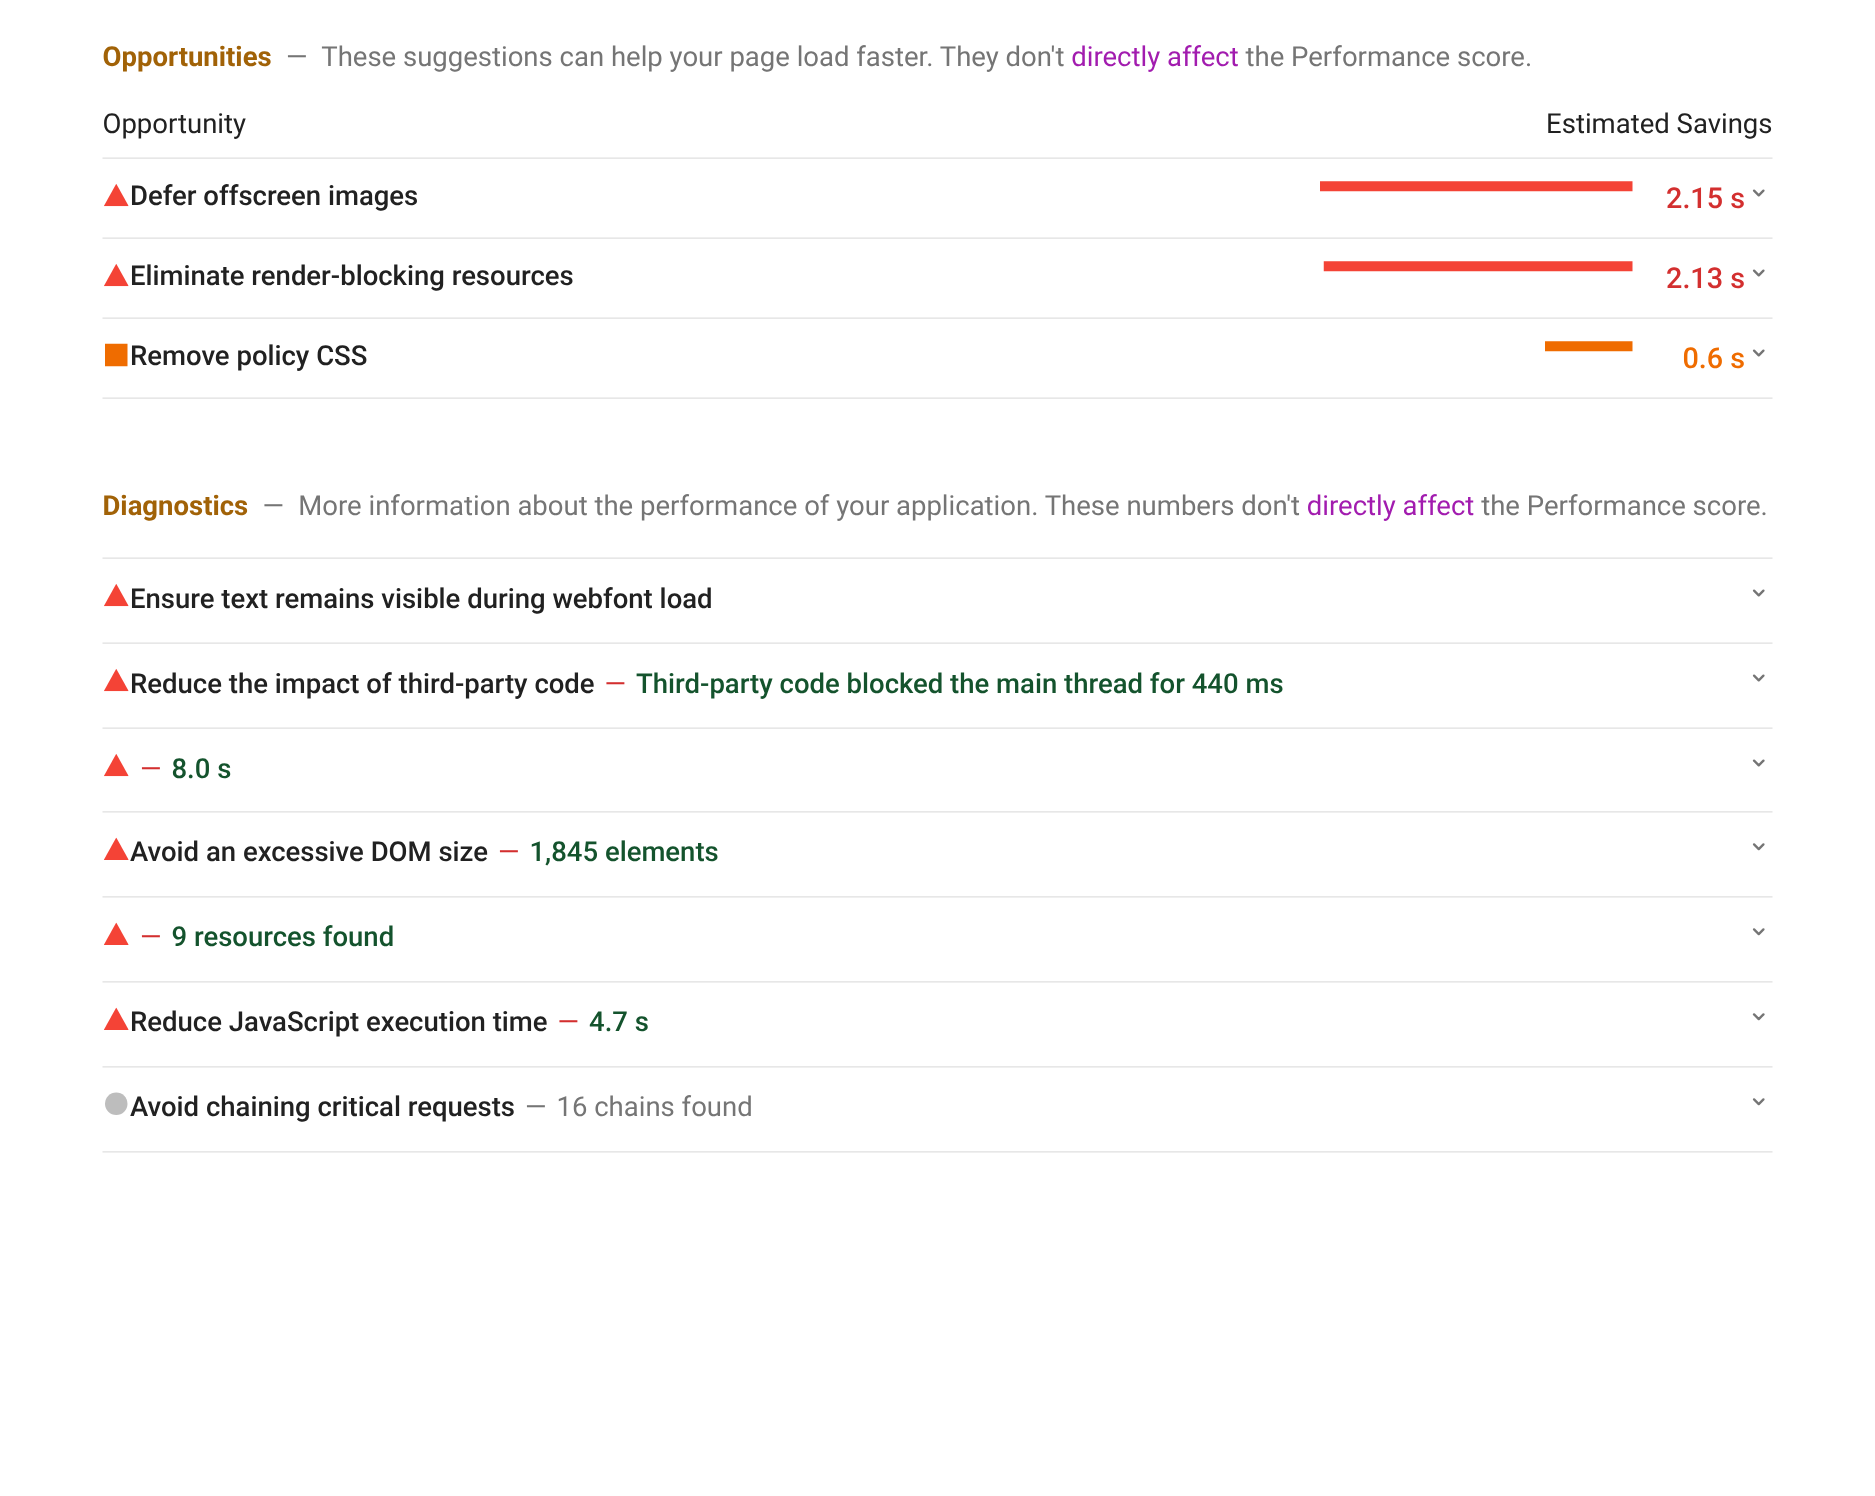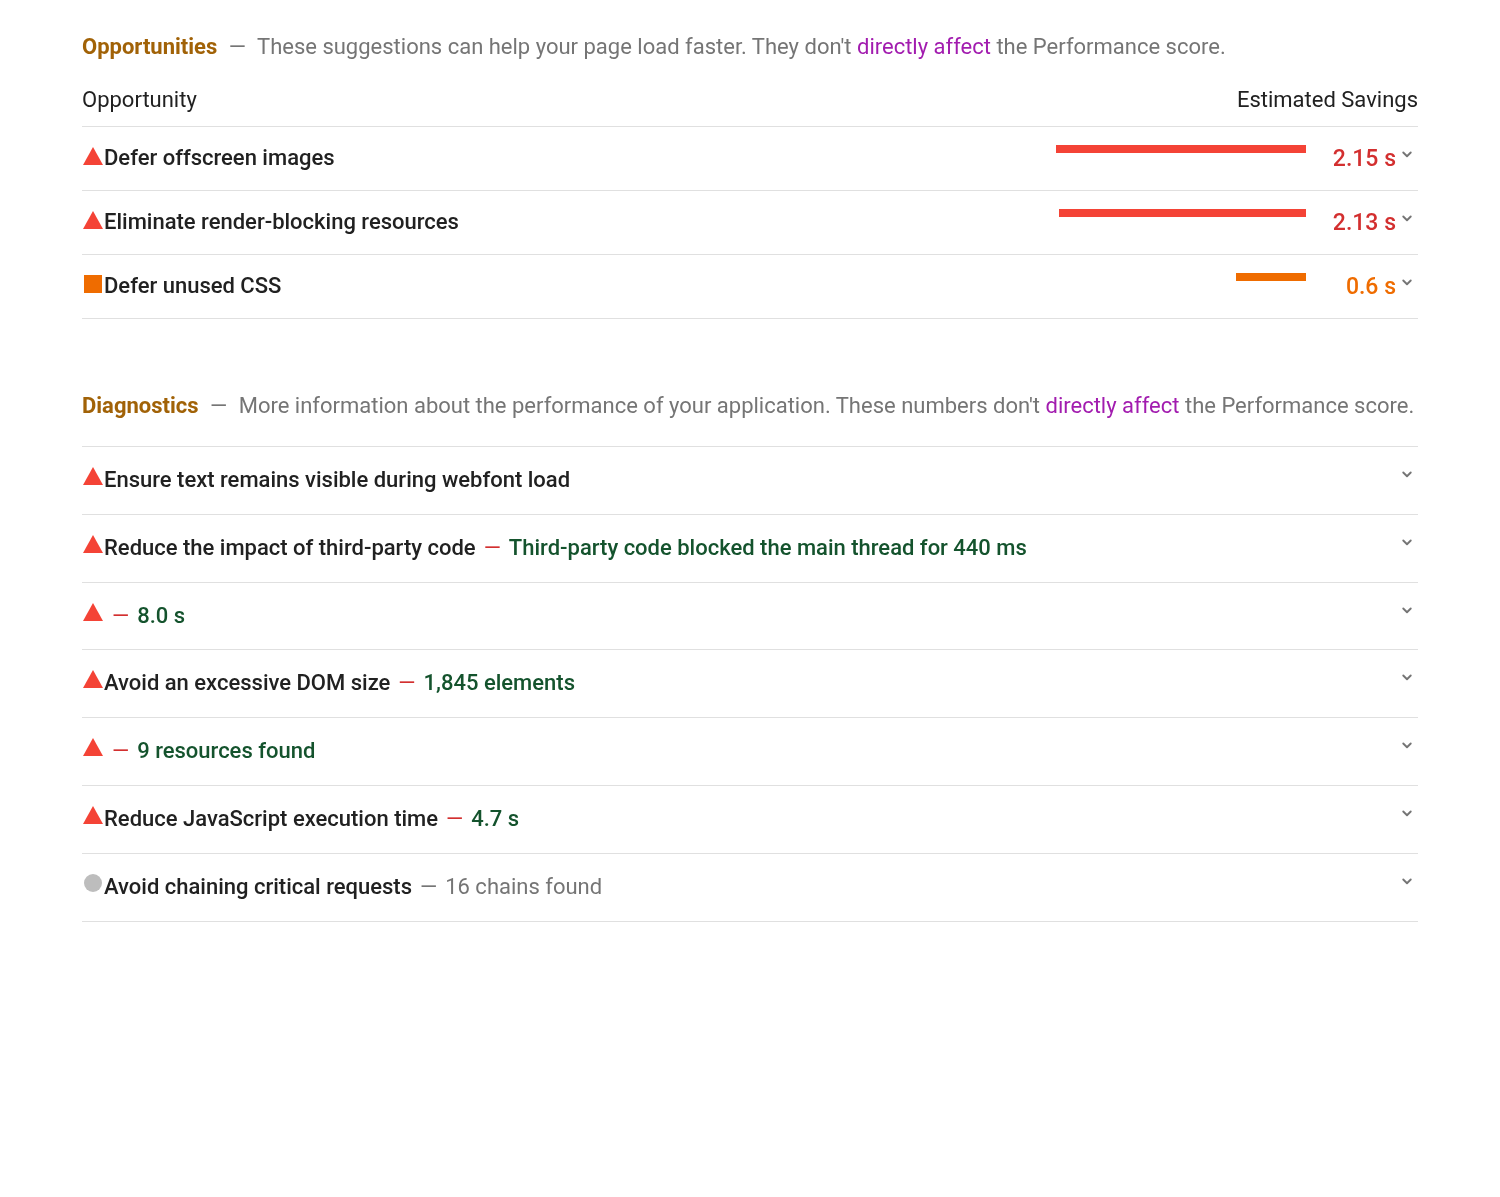--- a/index.html
+++ b/index.html
@@ -164,21 +164,21 @@
       <span class="chevron">
         <svg viewBox="0 0 24 24">
           <path d="M7 10l5 5 5-5" fill="none" stroke="#757575" stroke-width="2.5" stroke-linecap="round" stroke-linejoin="round"></path>
         </svg>
       </span>
     </div>
     <div class="row">
       <span class="severity-icon">
         <span class="square-orange"></span>
       </span>
-      <span class="row-title">Defer unused CSS</span>
+      <span class="row-title">Remove policy CSS</span>
       <span class="diag-fill"></span>
       <span class="opp-bar-col">
         <span class="opp-bar bar-orange" style="width:28%"></span>
       </span>
       <span class="savings savings-orange">0.6 s</span>
       <span class="chevron">
         <svg viewBox="0 0 24 24">
           <path d="M7 10l5 5 5-5" fill="none" stroke="#757575" stroke-width="2.5" stroke-linecap="round" stroke-linejoin="round"></path>
         </svg>
       </span>

